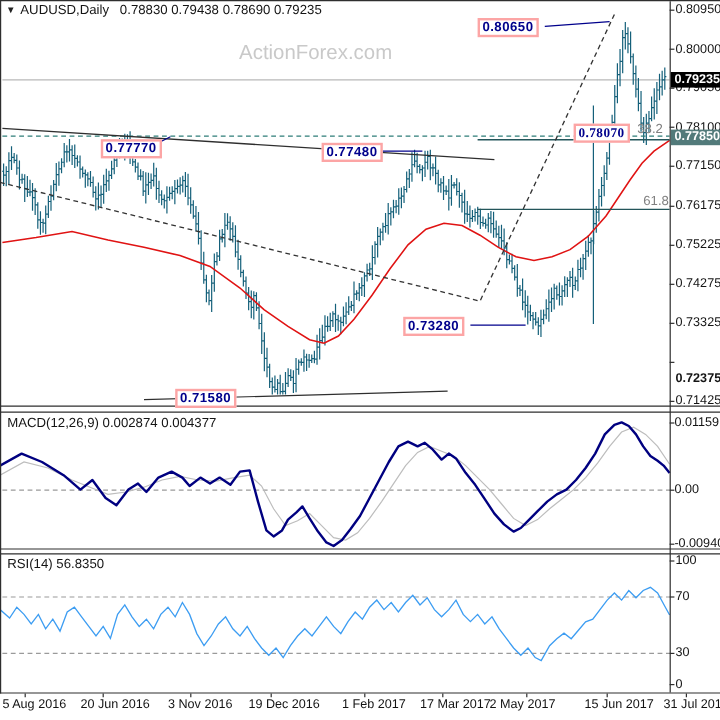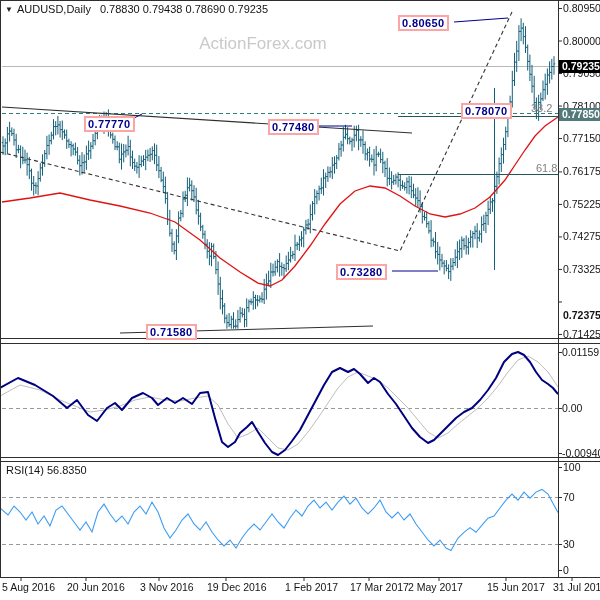--- a/index.html
+++ b/index.html
@@ -83,20 +83,21 @@
       <line x1="369" y1="578" x2="369" y2="581" stroke="#2e2e2e" stroke-width="1"></line>
       <line x1="439" y1="578" x2="439" y2="581" stroke="#2e2e2e" stroke-width="1"></line>
       <line x1="506" y1="578" x2="506" y2="581" stroke="#2e2e2e" stroke-width="1"></line>
       <line x1="572" y1="578" x2="572" y2="581" stroke="#2e2e2e" stroke-width="1"></line>
     </svg>
 
   <div class="ovl" id="title-bar">
     <span class="tri">▼</span><span>AUDUSD,Daily</span><span class="ohlc">0.78830 0.79438 0.78690 0.79235</span>
   </div>
 
+  <div class="ovl panel-label" id="macd-label" style="top:347px;left:6px">MACD(12,26,9) 0.002874 0.004377</div>
   <div class="ovl panel-label" id="rsi-label" style="top:464px;left:6px">RSI(14) 56.8350</div>
 
   <div class="panel-hit" style="top:3px;height:335px"></div>
   <div class="panel-hit" style="top:344px;height:113px"></div>
   <div class="panel-hit" style="top:461px;height:116px"></div>
 <div class="ovl axis-lbl" style="left: 563px; top: 2px;">0.80950</div>
     <div class="ovl axis-lbl" style="left: 563px; top: 34.512px;">0.80000</div>
     <div class="ovl axis-lbl" style="left: 563px; top: 67.024px;">0.79050</div>
     <div class="ovl axis-lbl" style="left: 563px; top: 99.5359px;">0.78100</div>
     <div class="ovl axis-lbl" style="left: 563px; top: 132.048px;">0.77150</div>
@@ -120,18 +121,18 @@
     <div class="ovl date-lbl" style="left: 140px;">3 Nov 2016</div>
     <div class="ovl date-lbl" style="left: 207px;">19 Dec 2016</div>
     <div class="ovl date-lbl" style="left: 285px;">1 Feb 2017</div>
     <div class="ovl date-lbl" style="left: 350px;">17 Mar 2017</div>
     <div class="ovl date-lbl" style="left: 408px; text-align: center;">2 May 2017</div>
     <div class="ovl date-lbl" style="left: 487px;">15 Jun 2017</div>
     <div class="ovl date-lbl" style="left: 553px;">31 Jul 2017</div>
     <div class="ovl annot" style="left: 398px; top: 15px;">0.80650</div>
     <div class="ovl annot" style="left: 84px; top: 116px;">0.77770</div>
     <div class="ovl annot" style="left: 268px; top: 119px;">0.77480</div>
-    <div class="ovl annot" style="left: 461px; top: 103px;">0.78070</div>
+    <div class="ovl annot" style="left: 478px; top: 103px; font-family: Liberation Serif, serif;">0.78070</div>
     <div class="ovl annot" style="left: 336px; top: 264px;">0.73280</div>
     <div class="ovl annot" style="left: 146px; top: 324px;">0.71580</div>
     <div class="ovl fib-lbl" style="left: 531px; top: 103px;">38.2</div>
     <div class="ovl fib-lbl" style="left: 536px; top: 163px;">61.8</div>
   </div>
 
 </body></html>

